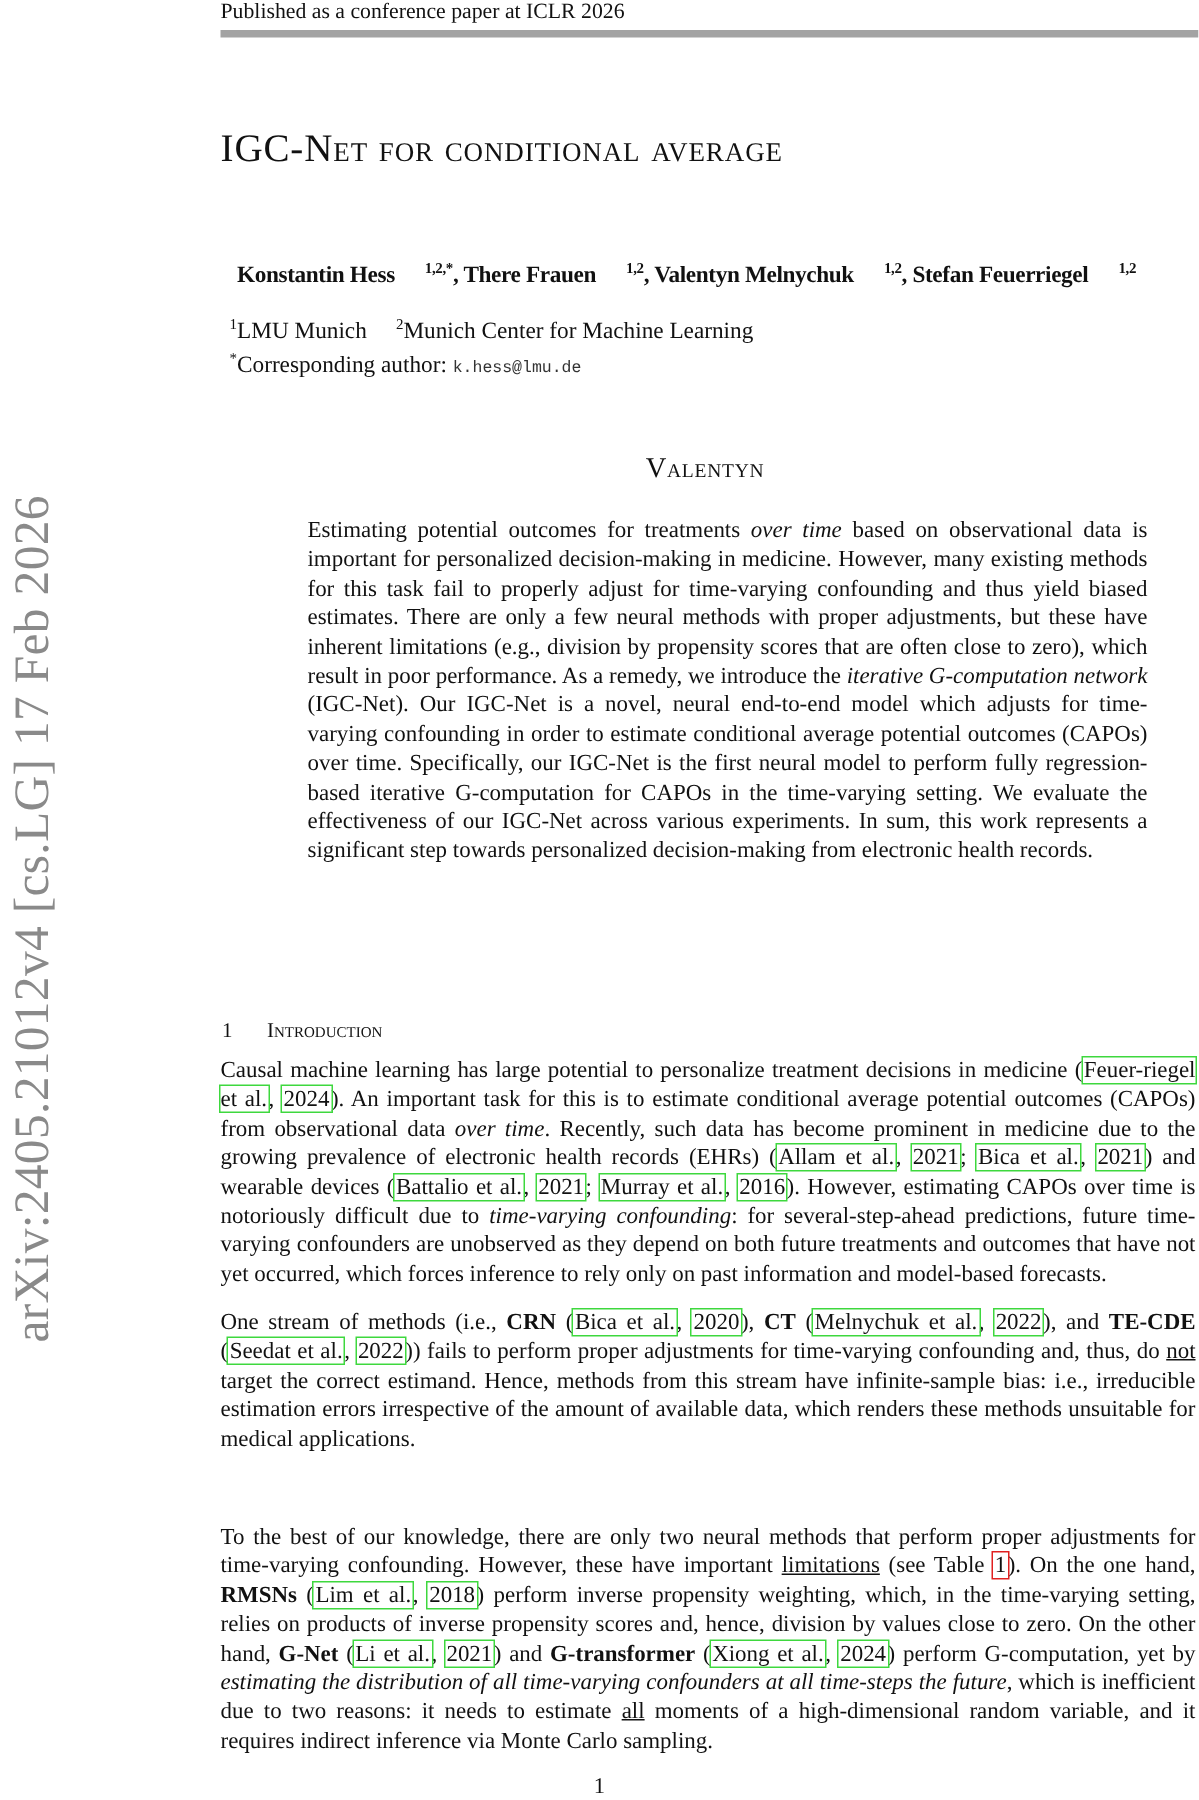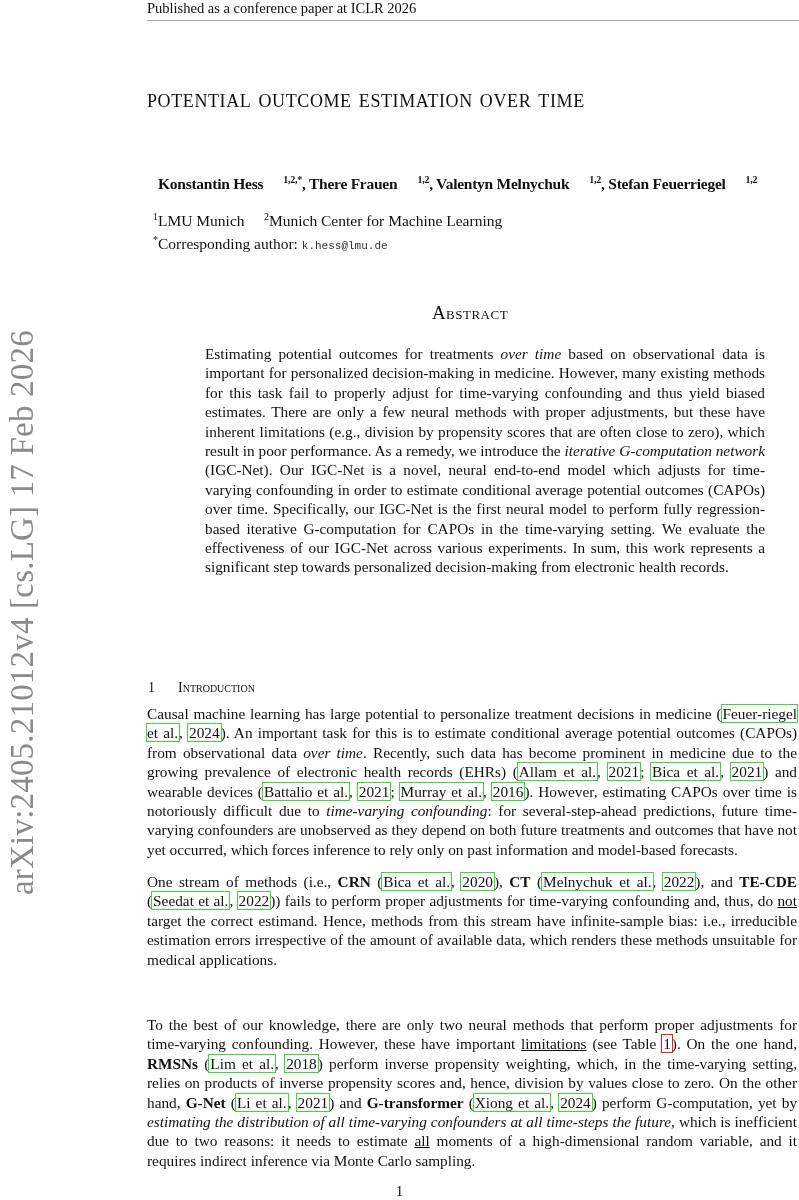--- a/index.html
+++ b/index.html
@@ -1,19 +1,19 @@
 <!DOCTYPE html>
 <html><head>
 <meta charset="utf-8">
 <style>
   html, body { margin:0; padding:0; background:#ffffff; }
   body { width:799px; height:1200px; position:relative; overflow:hidden;
          font-family:"Liberation Serif", "DejaVu Serif", serif; color:#111; }
   .header { position:absolute; left:147px; top:0; width:652px; height:20px;
-            border-bottom:1px solid #a3a3a3; font-size:14.5px; line-height:16px; }
+            border-bottom:5px solid #a3a3a3; font-size:14.5px; line-height:16px; }
   .arxiv { position:absolute; left:4px; top:895px; width:580px; height:36px;
            transform-origin:0 0; transform:rotate(-90deg);
            font-size:33px; color:#8a8a8a; white-space:nowrap; line-height:36px;
            letter-spacing:0.2px; }
   .title { position:absolute; left:147px; top:82px; width:640px;
            font-size:26px; line-height:33px; font-variant:small-caps; letter-spacing:0.6px; }
   .authors { position:absolute; left:158px; top:174px; font-size:15.5px; font-weight:bold; white-space:nowrap;
              font-family:"Liberation Serif", serif; letter-spacing:-0.25px; }
   .authors sup { font-size:10px; font-weight:bold;margin-left:20px; }
   .affil { position:absolute; left:153px; top:211px; font-size:15.5px; white-space:nowrap;text-align:center; }
@@ -39,41 +39,41 @@
 </head>
 <body>
 
 <div class="header">
   <span>Published as a conference paper at ICLR 2026</span>
 </div>
 
 <div class="arxiv">arXiv:2405.21012v4  [cs.LG]  17 Feb 2026</div>
 
 <div class="title">
-  <div>potential outcome estimation over time</div>
+  <div>IGC-Net for conditional average</div>
 </div>
 
 <div class="authors">
   <span>Konstantin Hess</span><sup>1,2,*</sup>,
   <span>There Frauen</span><sup>1,2</sup>,
   <span>Valentyn Melnychuk</span><sup>1,2</sup>,
   <span>Stefan Feuerriegel</span><sup>1,2</sup>
 </div>
 
 <div class="affil">
   <sup>1</sup><span>LMU Munich</span>
   &nbsp;&nbsp;&nbsp;&nbsp;<sup>2</sup><span>Munich Center for Machine Learning</span>
 </div>
 
 <div class="corr">
   <sup>*</sup><span>Corresponding author:</span>
   <span class="mono">k.hess@lmu.de</span>
 </div>
 
-<div class="abs-title">Abstract</div>
+<div class="abs-title">Valentyn</div>
 
 <div class="abstract"><span>Estimating potential outcomes for treatments </span><i>over time</i><span> based on observational data is important for personalized decision-making in medicine. However, many existing methods for this task fail to properly adjust for time-varying confounding and thus yield biased estimates. There are only a few neural methods with proper adjustments, but these have inherent limitations (e.g., division by propensity scores that are often close to zero), which result in poor performance.  As a remedy, we introduce the </span><i>iterative G-computation network</i><span> (IGC-Net).  Our IGC-Net is a novel, neural end-to-end model which adjusts for time-varying confounding in order to estimate conditional average potential outcomes (CAPOs) over time. Specifically, our IGC-Net is the first neural model to perform fully regression-based iterative G-computation for CAPOs in the time-varying setting. We evaluate the effectiveness of our IGC-Net across various experiments.  In sum, this work represents a significant step towards personalized decision-making from electronic health records.</span></div>
 
 <div class="sec">
   <span class="num">1</span><span>Introduction</span>
 </div>
 
 <div class="body p1"><span>Causal machine learning has large potential to personalize treatment decisions in medicine (</span><a class="cite">Feuer-riegel et al.</a>, <a class="cite">2024</a><span>). An important task for this is to estimate conditional average potential outcomes (CAPOs) from observational data </span><i>over time</i><span>. Recently, such data has become prominent in medicine due to the growing prevalence of electronic health records (EHRs) (</span><a class="cite">Allam et al.</a>, <a class="cite">2021</a>; <a class="cite">Bica et al.</a>, <a class="cite">2021</a><span>) and wearable devices (</span><a class="cite">Battalio et al.</a>, <a class="cite">2021</a>; <a class="cite">Murray et al.</a>, <a class="cite">2016</a><span>). However, estimating CAPOs over time is notoriously difficult due to </span><i>time-varying confounding</i><span>:  for several-step-ahead predictions, future time-varying confounders are unobserved as they depend on both future treatments and outcomes that have not yet occurred, which forces inference to rely only on past information and model-based forecasts.</span></div>
 
 <div class="body p2"><span>One stream of methods (i.e., </span><b>CRN</b> (<a class="cite">Bica et al.</a>, <a class="cite">2020</a>), <b>CT</b> (<a class="cite">Melnychuk et al.</a>, <a class="cite">2022</a><span>), and </span><b>TE-CDE</b> (<a class="cite">Seedat et al.</a>, <a class="cite">2022</a><span>)) fails to perform proper adjustments for time-varying confounding and, thus, do </span><span class="u">not</span><span> target the correct estimand. Hence, methods from this stream have infinite-sample bias: i.e., irreducible estimation errors irrespective of the amount of available data, which renders these methods unsuitable for medical applications.</span></div>

